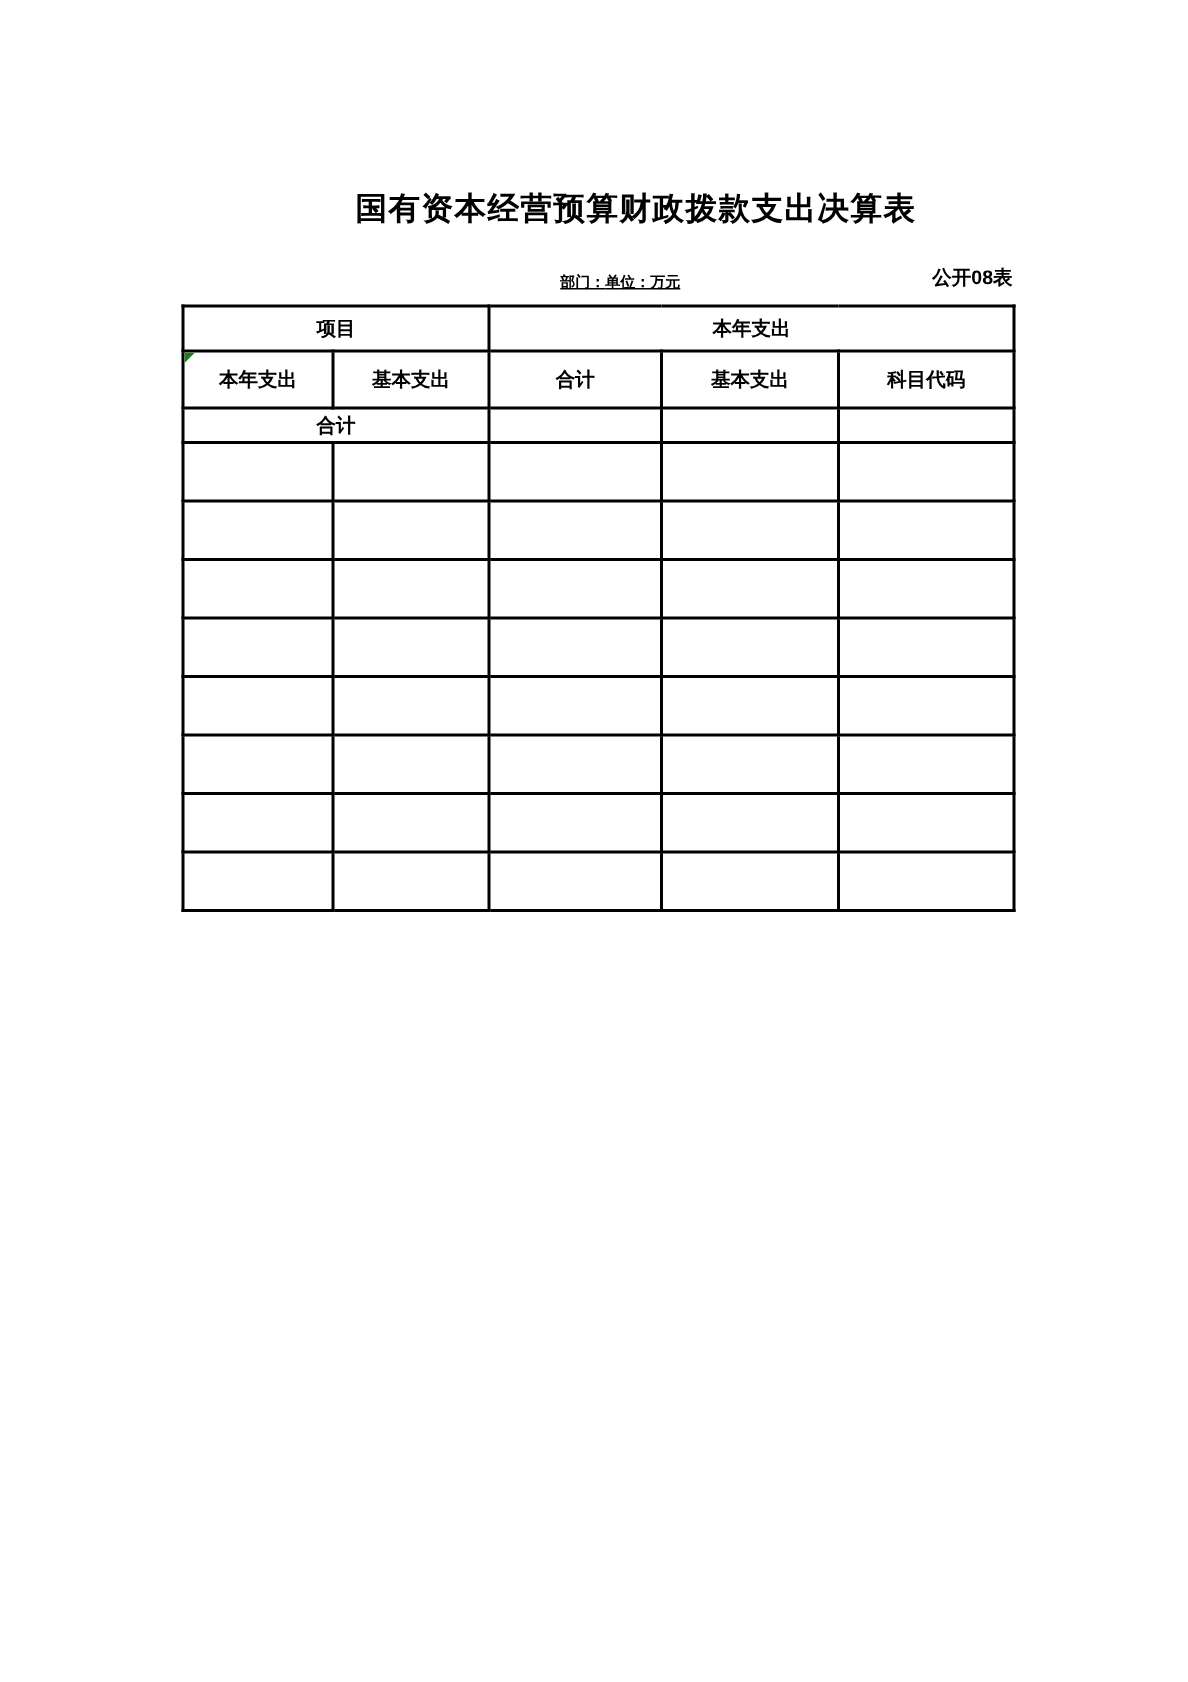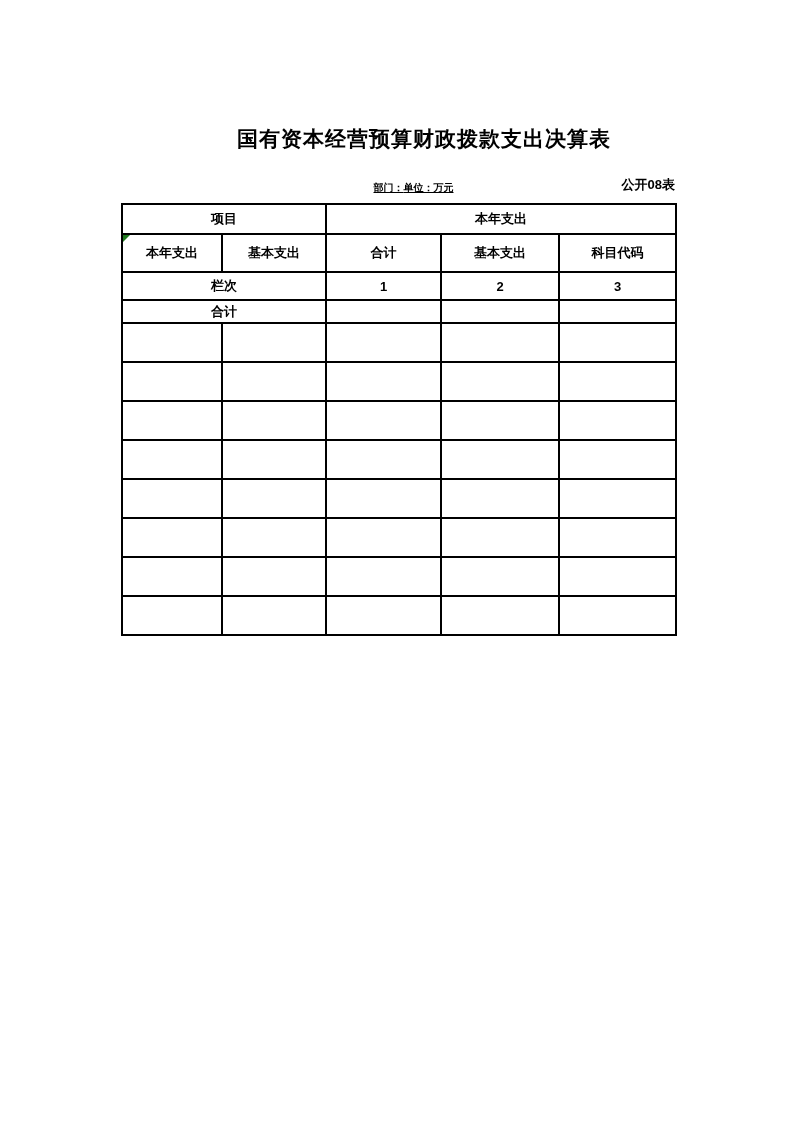--- a/index.html
+++ b/index.html
@@ -129,26 +129,20 @@
       <tr class="r-heads">
         <td class="code-cell">
           <span class="err-tri"></span>
           <span>本年支出</span>
         </td>
         <td>基本支出</td>
         <td>合计</td>
         <td>基本支出</td>
         <td>科目代码</td>
       </tr>
-      <tr class="r-index">
-        <td colspan="2">栏次</td>
-        <td class="num-cell">1</td>
-        <td class="num-cell">2</td>
-        <td class="num-cell">3</td>
-      </tr>
       <tr class="r-total">
         <td colspan="2">合计</td>
         <td class="num-cell"></td>
         <td class="num-cell"></td>
         <td class="num-cell"></td>
       </tr>
       <tr class="r-empty">
         <td></td>
         <td></td>
         <td></td>

